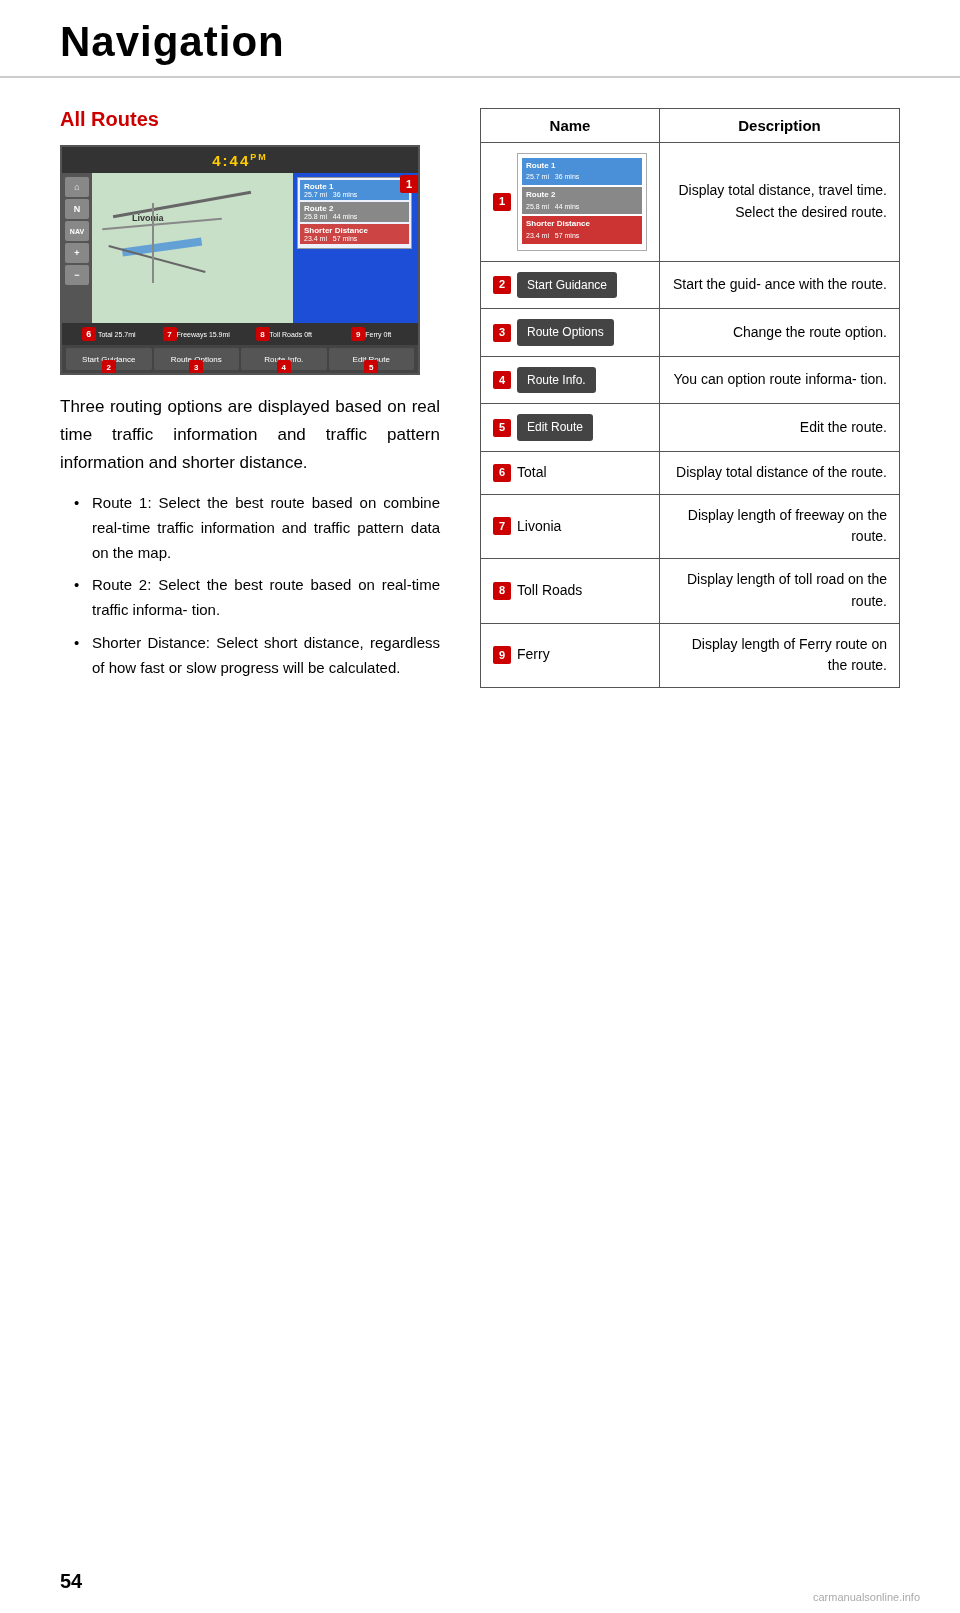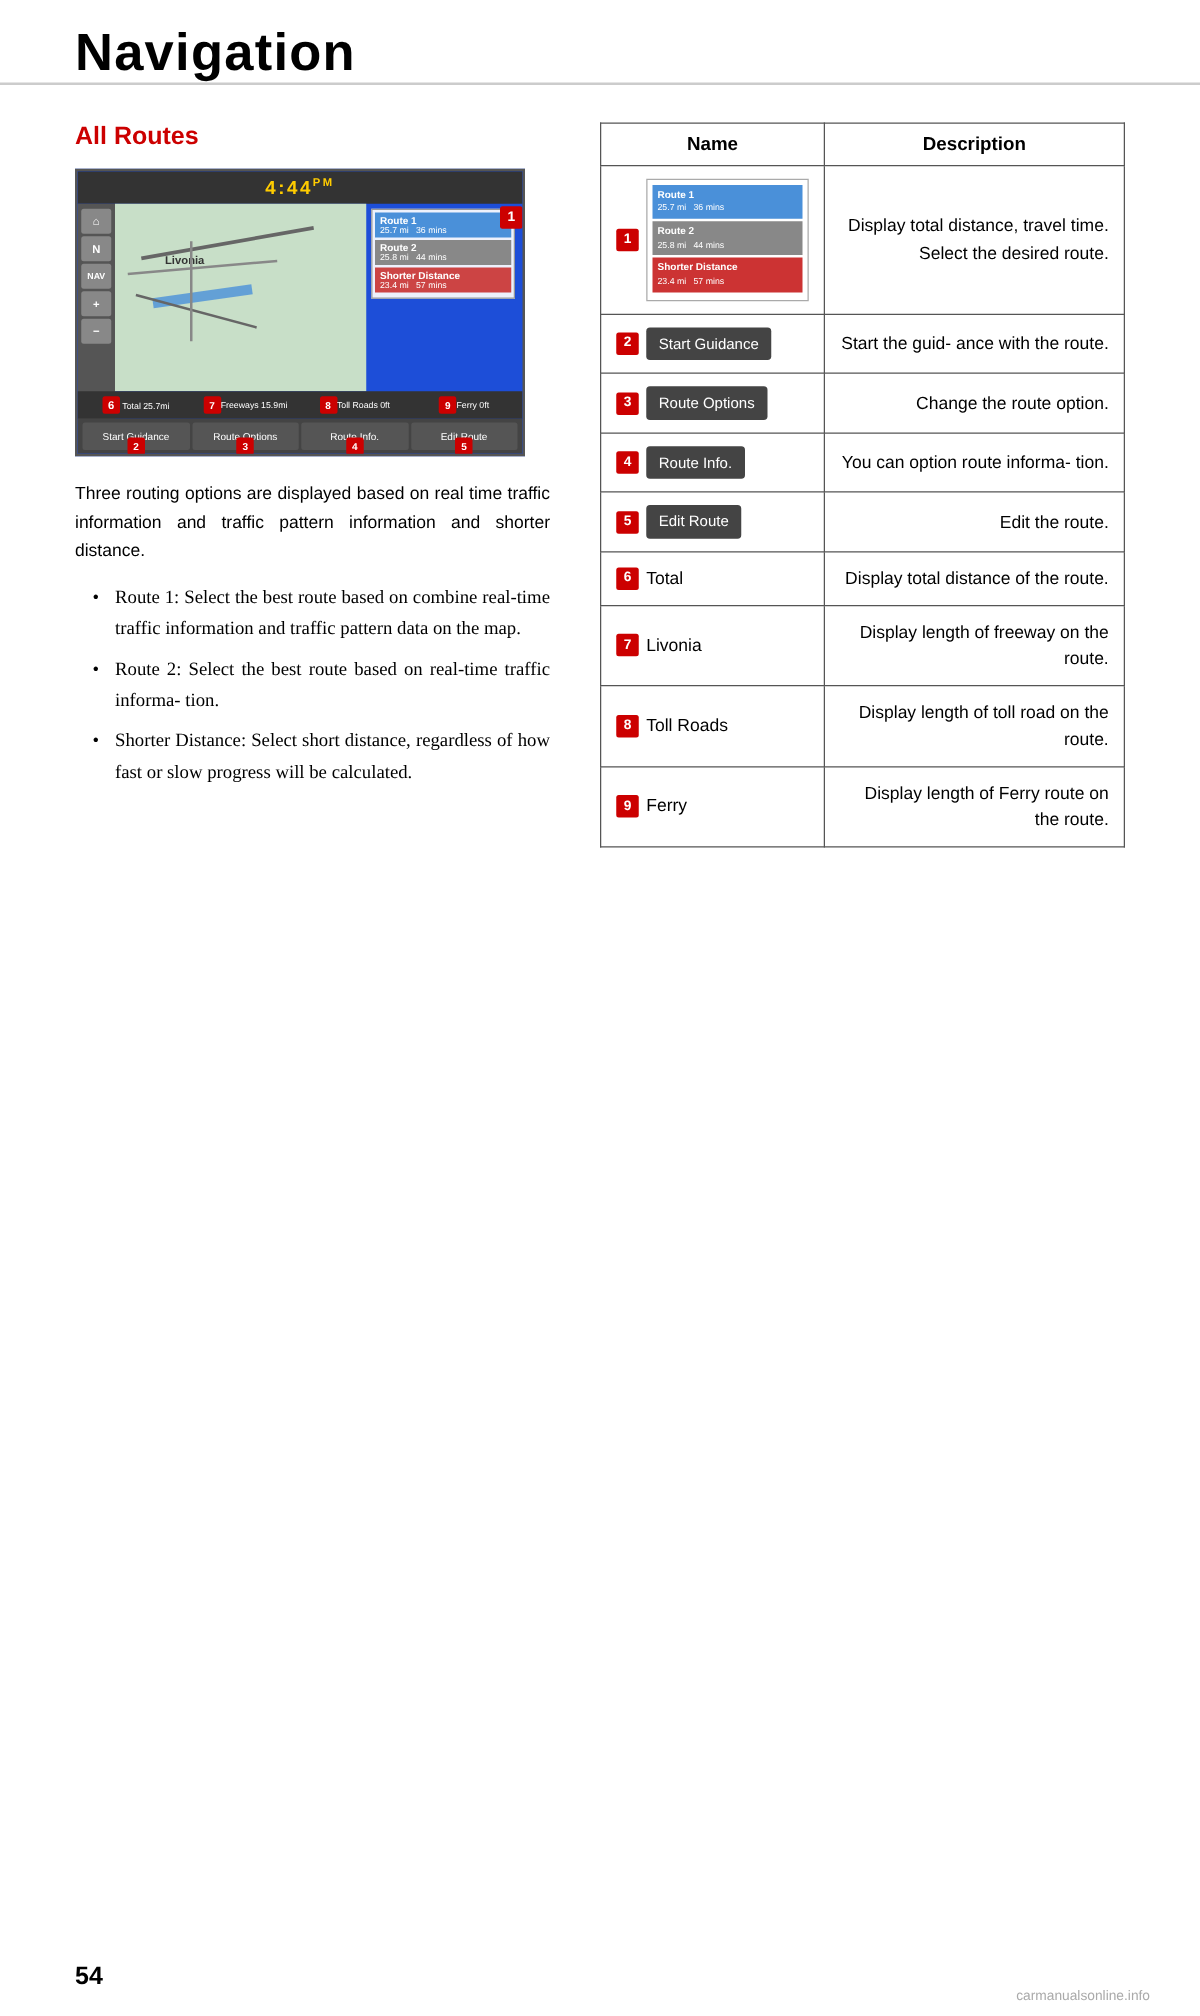--- a/index.html
+++ b/index.html
@@ -7,21 +7,21 @@
       font-family: Arial, sans-serif;
       background: #fff;
       color: #000;
       width: 960px;
       min-height: 1613px;
       position: relative;
     }
 
     .page-header {
       border-bottom: 2px solid #ccc;
-      padding: 18px 60px 0 60px;
+      padding: 18px 60px 10px 60px;
       margin-bottom: 0;
     }
 
     .page-title {
       font-size: 42px;
       font-weight: bold;
       color: #000;
       letter-spacing: 1px;
     }
 
@@ -253,31 +253,30 @@
       color: #fff;
       font-size: 8px;
       font-weight: bold;
       display: inline-flex;
       align-items: center;
       justify-content: center;
       border-radius: 2px;
     }
 
     .description-text {
-      font-size: 14px;
+      font-size: 17px;
       line-height: 1.65;
       margin-bottom: 14px;
       text-align: justify;
     }
 
     .bullet-list {
       list-style: none;
       padding-left: 0;
       margin-left: 10px;
-      font-family: Liberation Serif, serif;
     }
 
     .bullet-list li {
       font-size: 15px;
       line-height: 1.65;
       padding-left: 22px;
       position: relative;
       margin-bottom: 8px;
       text-align: justify;
     }

